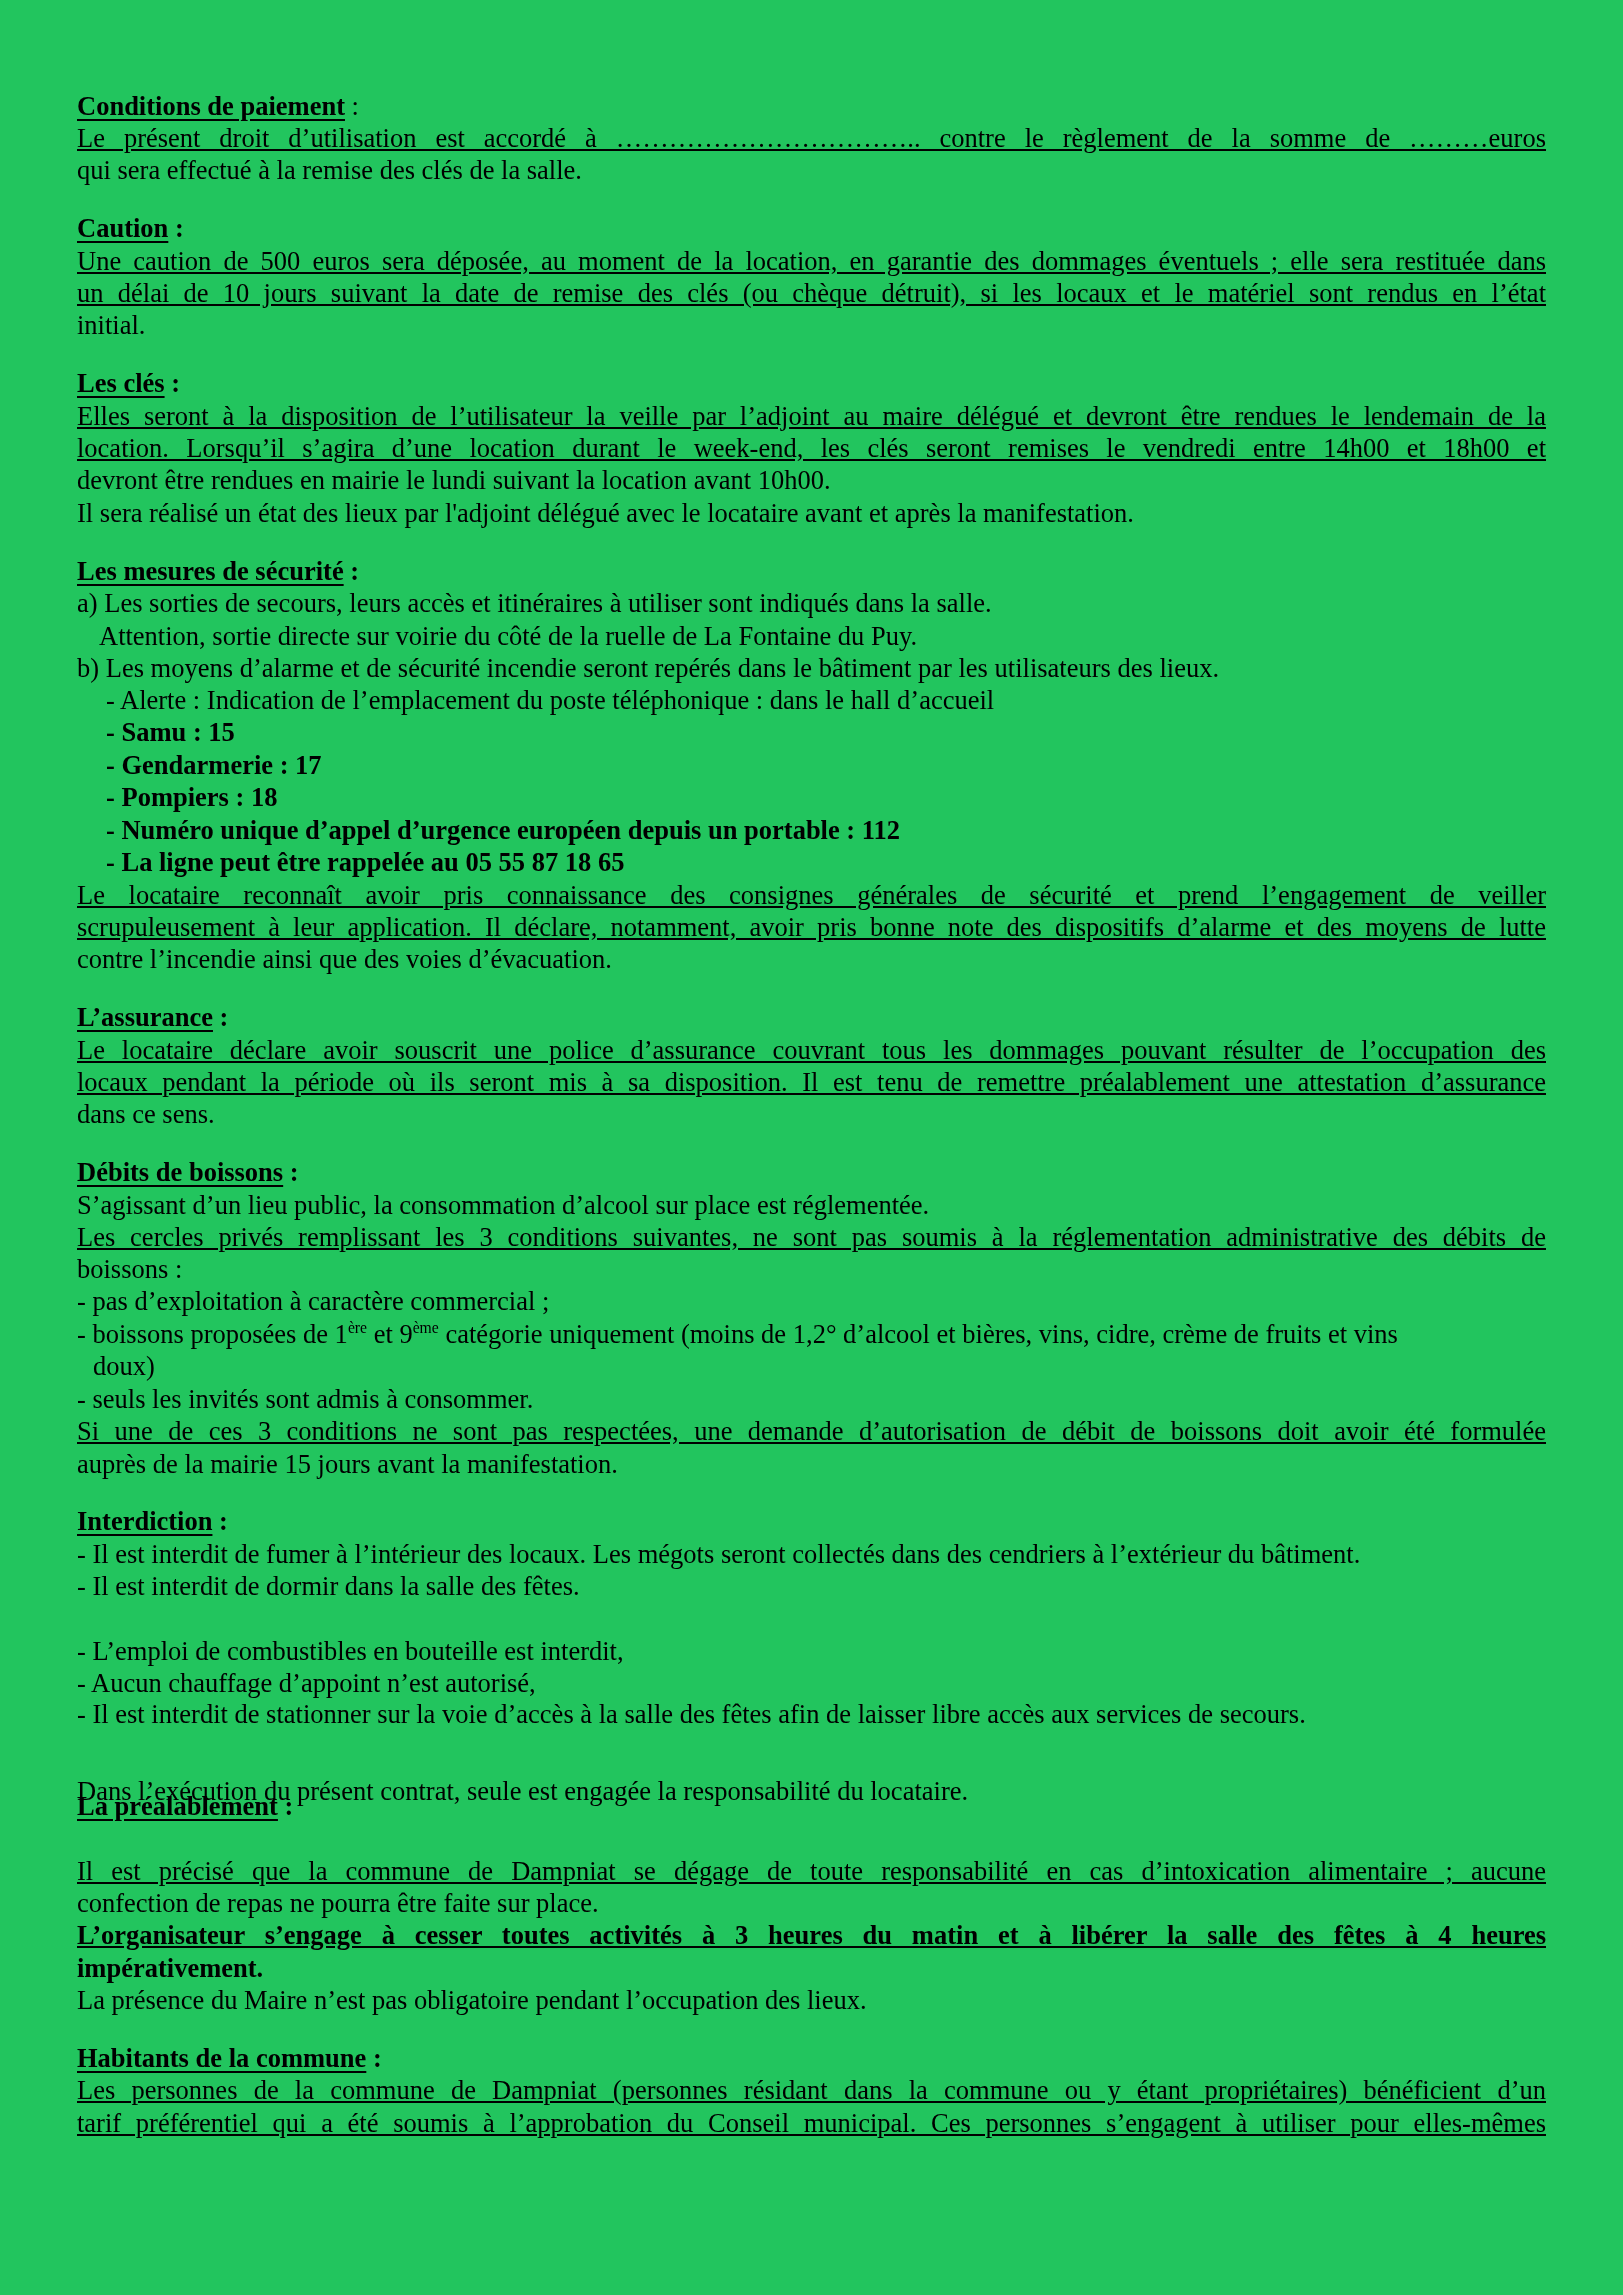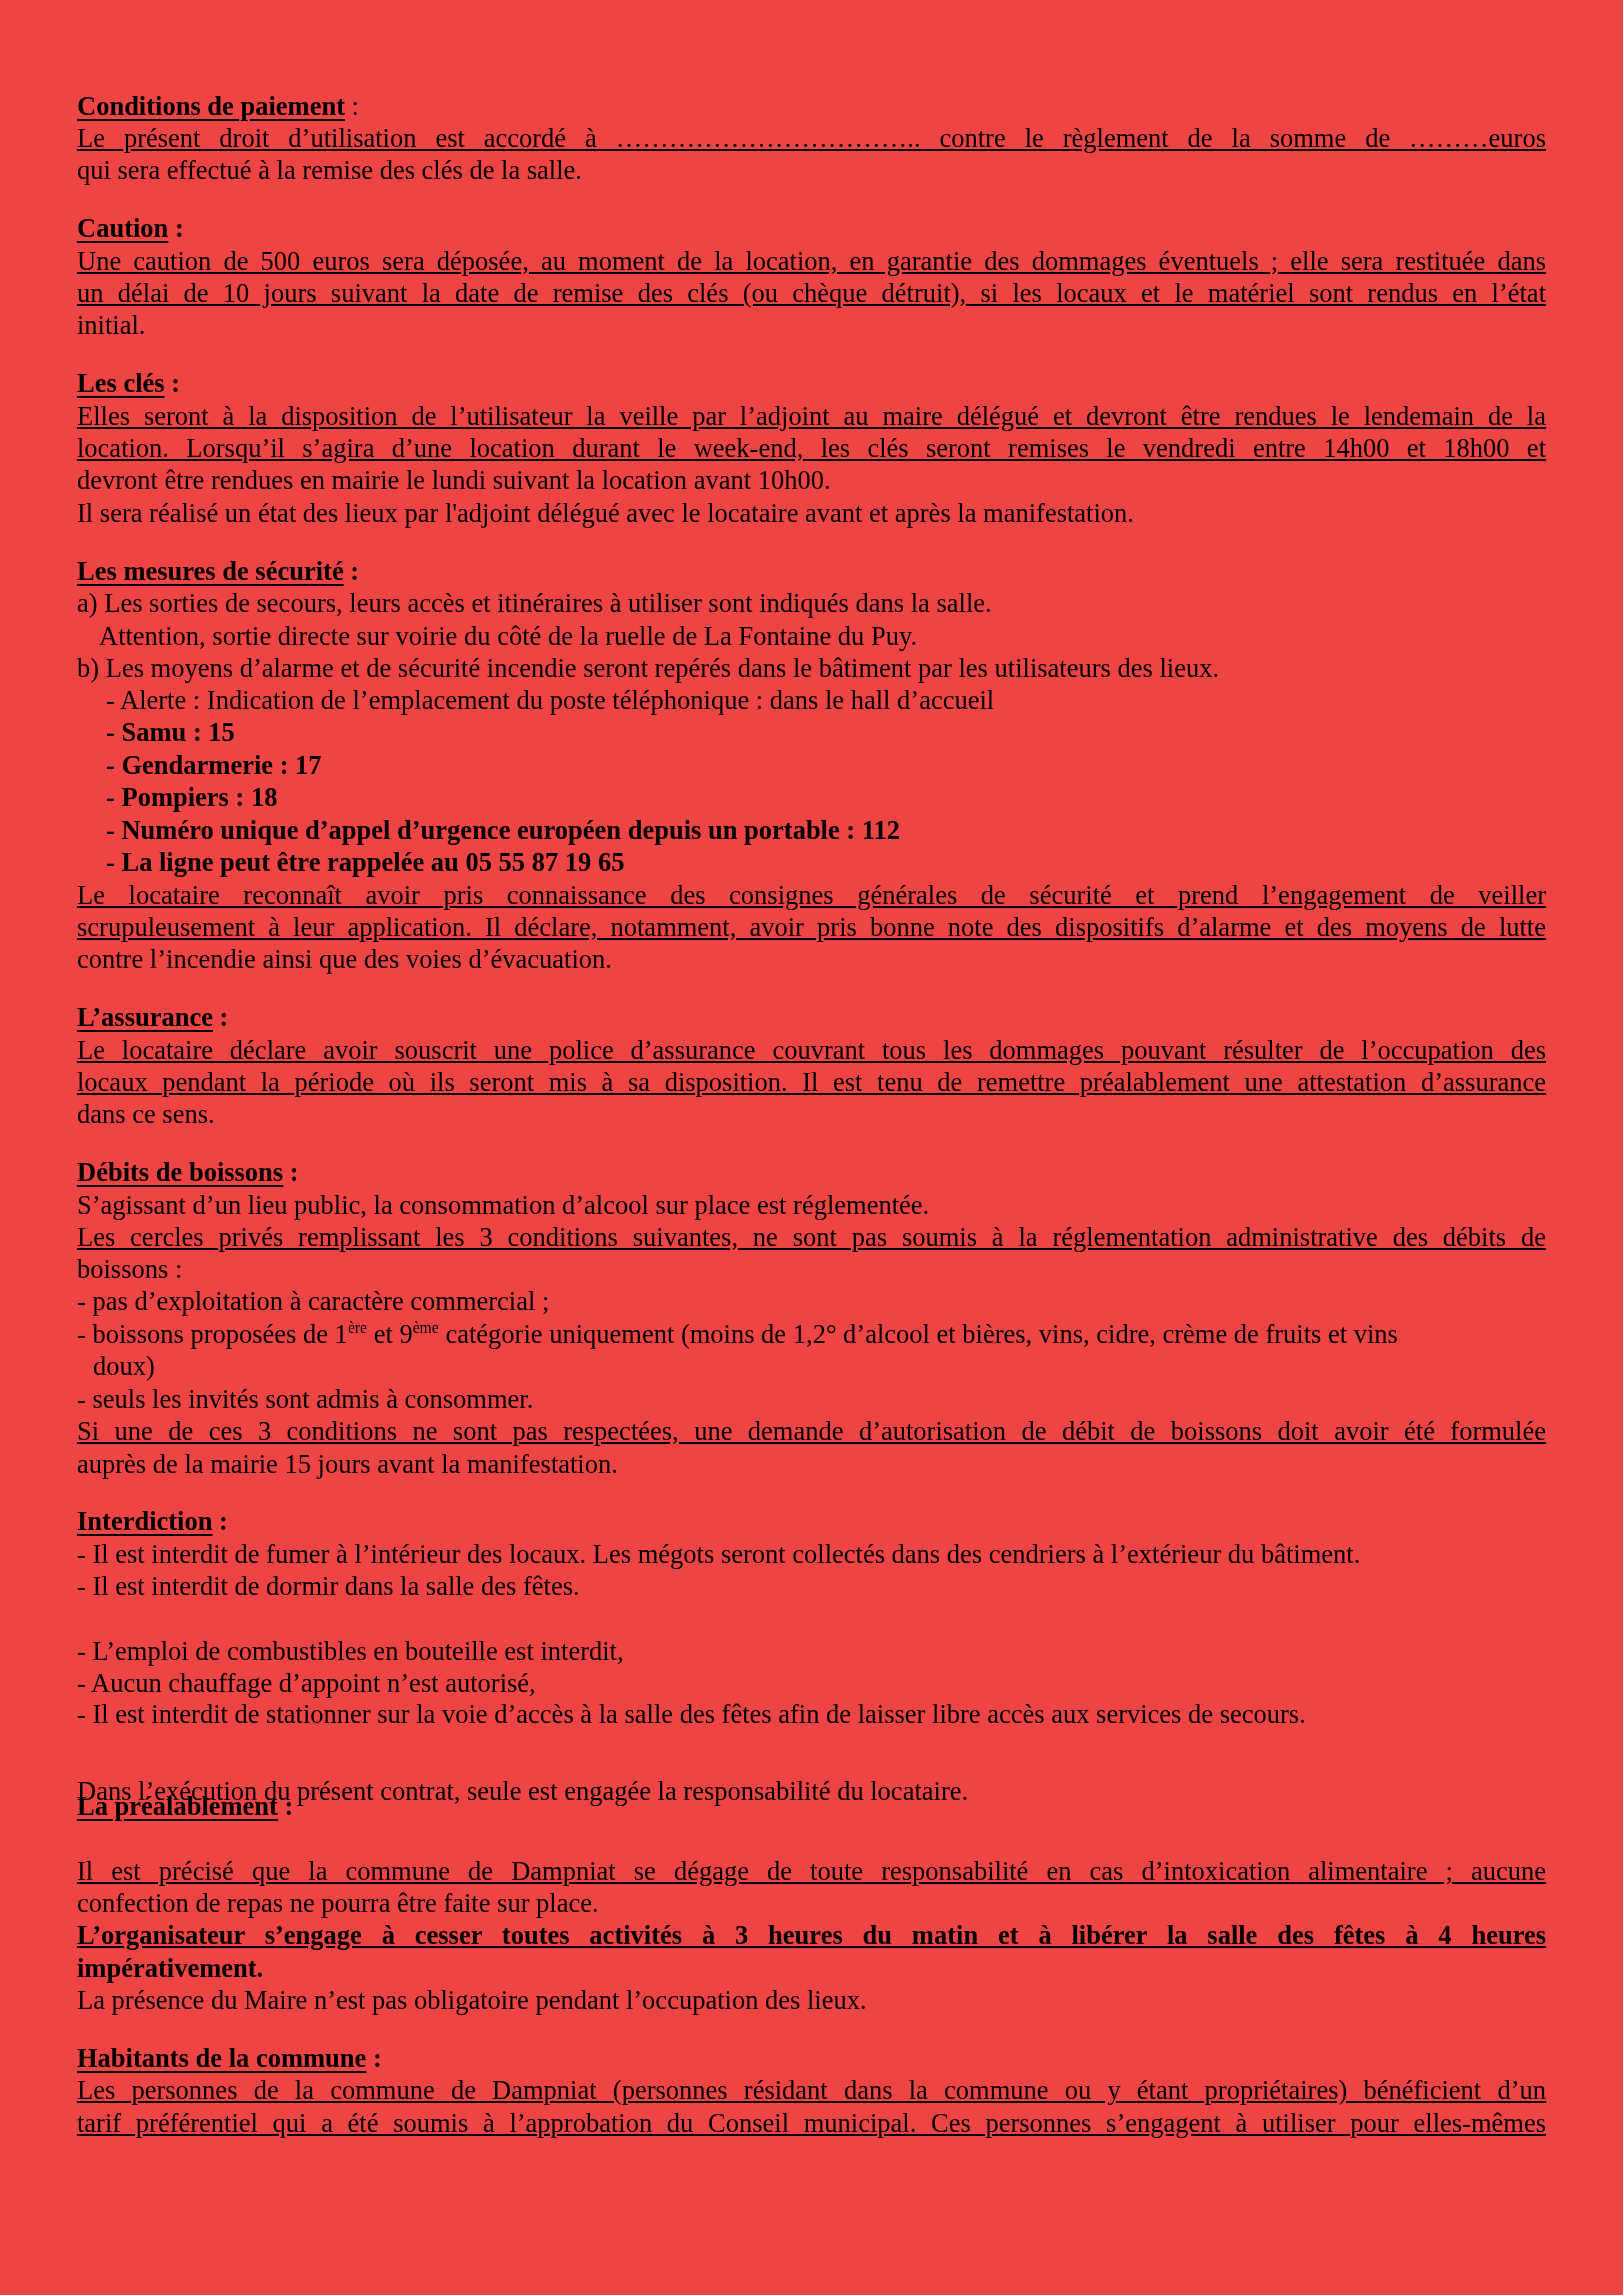--- a/index.html
+++ b/index.html
@@ -1,19 +1,19 @@
 <!DOCTYPE html>
 <html style="font-size:10.5px"><head>
   <meta charset="utf-8">
   <style>
     html, body { margin: 0; padding: 0; background: #ffffff; }
     body { width: 1623px; height: 2295px; position: relative; overflow: hidden; }
     .page {
       position: absolute; left: 0; top: 0; width: 1623px; height: 2295px;
-      background: #ef4444; color: #000000;
+      background: #22c55e; color: #000000;
       font-family: "Liberation Serif", "DejaVu Serif", serif;
       font-size: 26.5px;
     }
     .ln {
       position: absolute; left: 77px; width: 1469px;
       height: 33px; line-height: 33px; white-space: nowrap;
     }
     .j { text-align: justify; text-align-last: justify; white-space: normal; overflow: hidden; text-decoration: underline; }
     .b { font-weight: bold; }
     .u { text-decoration: underline; text-decoration-thickness: 2px; text-underline-offset: 3.9px; }
@@ -44,21 +44,21 @@
 
   <div class="ln" style="top:555px"><span class="b u">Les mesures de sécurité</span><span class="b"> :</span></div>
   <div class="ln" style="top:587px">a) Les sorties de secours, leurs accès et itinéraires à utiliser sont indiqués dans la salle.</div>
   <div class="ln i1" style="top:620px">Attention, sortie directe sur voirie du côté de la ruelle de La Fontaine du Puy.</div>
   <div class="ln" style="top:652px">b) Les moyens d’alarme et de sécurité incendie seront repérés dans le bâtiment par les utilisateurs des lieux.</div>
   <div class="ln i2" style="top:684px">- Alerte : Indication de l’emplacement du poste téléphonique : dans le hall d’accueil</div>
   <div class="ln i2 b" style="top:716px">- Samu : 15</div>
   <div class="ln i2 b" style="top:749px">- Gendarmerie : 17</div>
   <div class="ln i2 b" style="top:781px">- Pompiers : 18</div>
   <div class="ln i2 b" style="top:814px">- Numéro unique d’appel d’urgence européen depuis un portable : 112</div>
-  <div class="ln i2 b" style="top:846px">- La ligne peut être rappelée au 05 55 87 19 65</div>
+  <div class="ln i2 b" style="top:846px">- La ligne peut être rappelée au 05 55 87 18 65</div>
   <div class="ln j" style="top:879px">Le locataire reconnaît avoir pris connaissance des consignes générales de sécurité et prend l’engagement de veiller</div>
   <div class="ln j" style="top:911px">scrupuleusement à leur application. Il déclare, notamment, avoir pris bonne note des dispositifs d’alarme et des moyens de lutte</div>
   <div class="ln" style="top:943px">contre l’incendie ainsi que des voies d’évacuation.</div>
 
   <div class="ln" style="top:1001px"><span class="b u">L’assurance</span><span class="b"> :</span></div>
   <div class="ln j" style="top:1034px">Le locataire déclare avoir souscrit une police d’assurance couvrant tous les dommages pouvant résulter de l’occupation des</div>
   <div class="ln j" style="top:1066px">locaux pendant la période où ils seront mis à sa disposition. Il est tenu de remettre préalablement une attestation d’assurance</div>
   <div class="ln" style="top:1098px">dans ce sens.</div>
 
   <div class="ln" style="top:1156px"><span class="b u">Débits de boissons</span><span class="b"> :</span></div>

